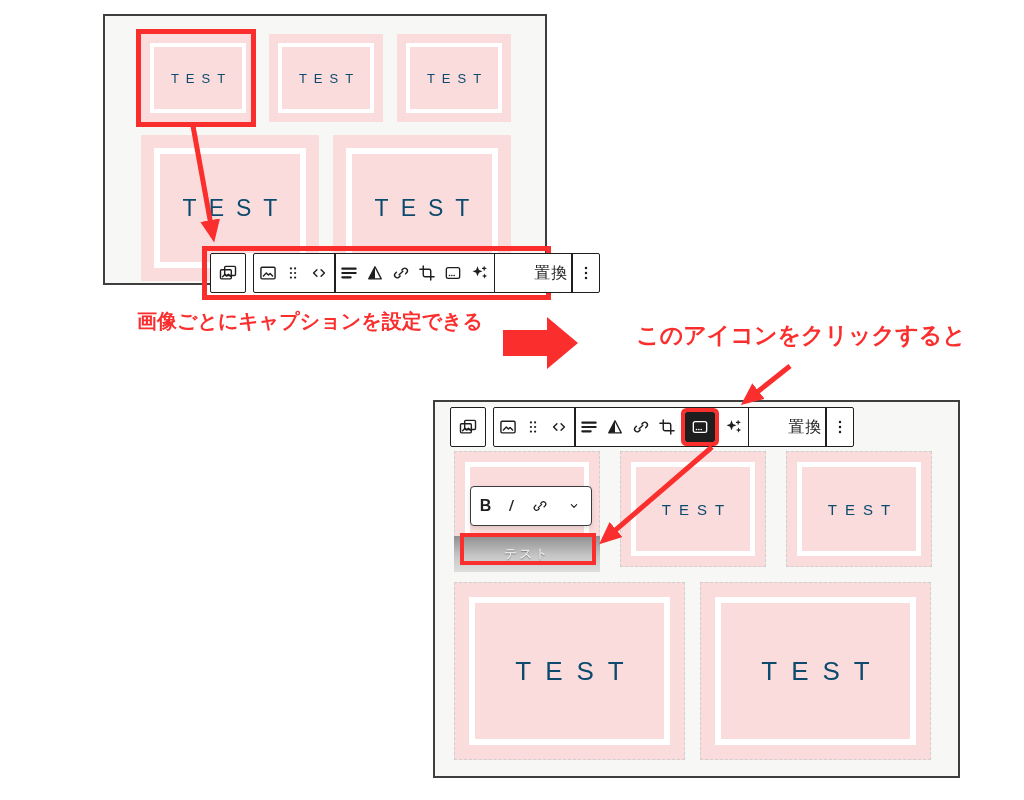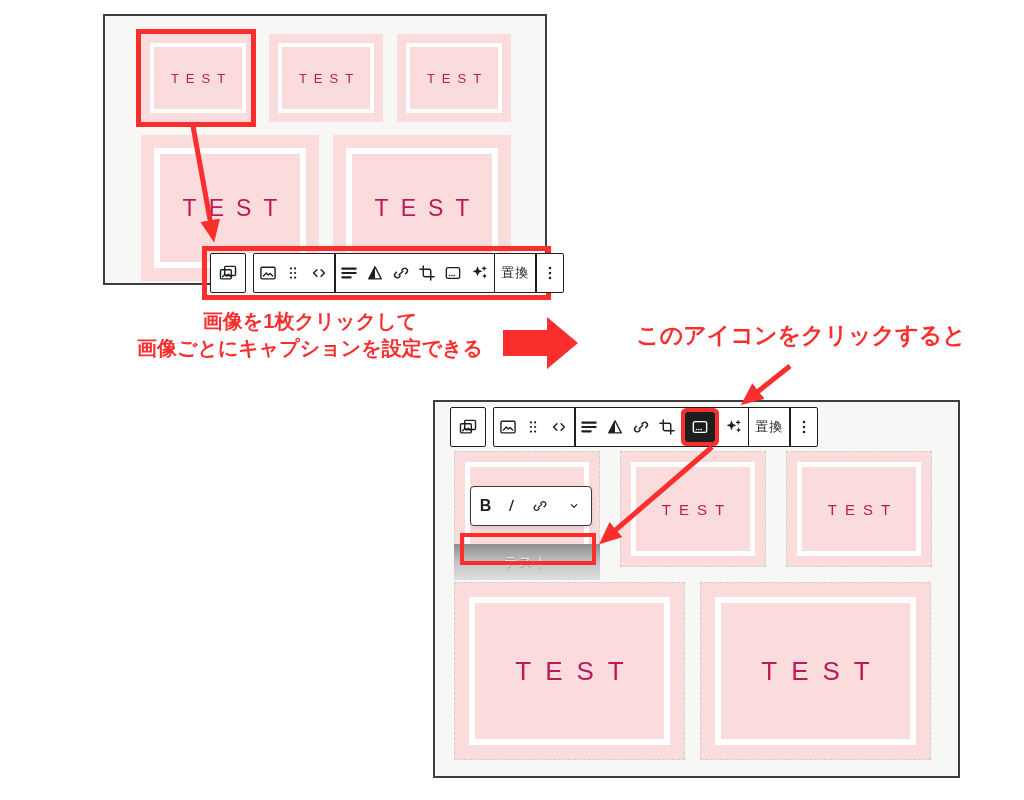--- a/index.html
+++ b/index.html
@@ -13,58 +13,58 @@
   
   .panel { position:absolute; background:var(--panel); border:2px solid var(--pborder); }
   .panel-top { left:103px; top:14px; width:444px; height:271px; }
   .panel-bottom { left:433px; top:400px; width:527px; height:378px; }
   
   .tile { position:absolute; background:var(--pink); }
   .panel-bottom .tile { outline:1px dashed #cfcfcf; outline-offset:-1px; }
   .tile .frame { position:absolute; border:5px solid #fff; }
   .tile .tlabel {
     position:absolute; inset:0; display:flex; align-items:center; justify-content:center;
-    color:#be185d; font-weight:400;
+    color:#0c4a6e; font-weight:400;
   }
   .t-sm .frame { inset:9px; border-width:4px; }
   .t-sm .tlabel { font-size:13px; letter-spacing:7px; padding-left:7px; }
   .t-lg .frame { inset:13px; border-width:6px; }
   .t-lg .tlabel { font-size:23px; letter-spacing:12px; padding-left:12px; }
   .t-bs .frame { inset:11px; border-width:5px; }
   .t-bs .tlabel { font-size:15px; letter-spacing:8px; padding-left:8px; }
   .t-bl .frame { inset:15px; border-width:6px; }
   .t-bl .tlabel { font-size:26px; letter-spacing:14px; padding-left:14px; }
   
   .redbox { position:absolute; border:5px solid var(--red); background:transparent; z-index:6; }
   
   .wptb { position:absolute; display:flex; gap:7px; align-items:stretch; background:#fff; z-index:7; }
   .tb-box { display:flex; align-items:center; border:1.6px solid var(--ink); border-radius:2px; background:#fff; height:40px; }
   .tb-btn { height:100%; display:flex; align-items:center; justify-content:center; background:transparent; border:none; cursor:pointer; }
   .tb-btn svg { width:20px; height:20px; display:block; }
   .tb-sep { align-self:stretch; width:1.6px; background:var(--ink); }
   .w26{width:26px}.w28{width:28px}.w30{width:30px}.w32{width:34px}.w22{width:22px}
-  .replace-btn { font-size:13px; color:var(--ink); width:40px; letter-spacing:1px; }
+  .replace-btn { font-size:16px; color:var(--ink); width:40px; letter-spacing:1px;margin-left:36px; }
   .cap-active { background:var(--ink); width:30px; height:30px; border-radius:2px; }
   .cap-hl { display:flex; align-items:center; justify-content:center; box-shadow:0 0 0 4px var(--red); border-radius:2px; margin:0 5px; z-index:8; position:relative; }
   .ic { stroke:var(--ink); fill:none; stroke-width:1.7; stroke-linecap:round; stroke-linejoin:round; }
   .icf { fill:var(--ink); stroke:none; }
   .icw { stroke:#fff; fill:none; stroke-width:1.7; stroke-linecap:round; }
   .icwf { fill:#fff; stroke:none; }
   
   .fmt-toolbar {
     position:absolute; left:35px; top:84px; width:122px; height:40px; z-index:9;
     background:#fff; border:1.5px solid #3c3c3c; border-radius:4px;
     display:flex; align-items:center; justify-content:space-around;
     box-shadow:0 2px 5px rgba(0,0,0,.12);
   }
   .fmt-b { font-weight:bold; font-size:16px; color:var(--ink); background:none; border:none; cursor:pointer; }
   .fmt-i { font-style:italic; font-size:16px; color:var(--ink); transform:skewX(-8deg); background:none; border:none; cursor:pointer; }
   .fmt-btn { background:none; border:none; cursor:pointer; display:flex; align-items:center; }
   .caption-bar {
-    position:absolute; left:19px; top:142px; width:146px; height:36px; z-index:8;
+    position:absolute; left:19px; top:134px; width:146px; height:36px; z-index:8;
     background:linear-gradient(180deg,#8f8f8f 0%,#c6c6c6 55%,#dedede 100%);
     display:flex; align-items:center; justify-content:center;
     color:#f5f5f5; font-size:13px; letter-spacing:2px; text-shadow:0 1px 1px #7a7a7a;
   }
   .caption-redbox { position:absolute; left:25px; top:131px; width:136px; height:32px; border:4px solid var(--red); z-index:10; }
   
   .anno { position:absolute; color:var(--red); font-weight:bold; text-align:center; z-index:5; }
   .anno-left { left:100px; top:308px; width:420px; font-size:20px; line-height:27px; }
   .anno-right { left:578px; top:320px; width:446px; font-size:23px; line-height:31px; }
   
@@ -303,21 +303,20 @@
             <path class="ic" d="M8,10 l4,4 4,-4"></path>
           </svg>
       </button>
     </div>
 
     <div class="caption-bar">テスト</div>
     <div class="caption-redbox"></div>
   </div>
 
   <div class="anno anno-left">
-    <div>画像を1枚クリックして</div>
     <div>画像ごとにキャプションを設定できる</div>
   </div>
   <div class="anno anno-right">
     <div>このアイコンをクリックすると</div>
   </div>
 
   <svg class="arrows">
     <defs>
       <marker id="ah" markerWidth="5" markerHeight="5" refX="3.2" refY="2" orient="auto" markerUnits="strokeWidth">
         <path d="M0,0 L4.5,2 L0,4 Z" fill="#fb2e2e"></path>

